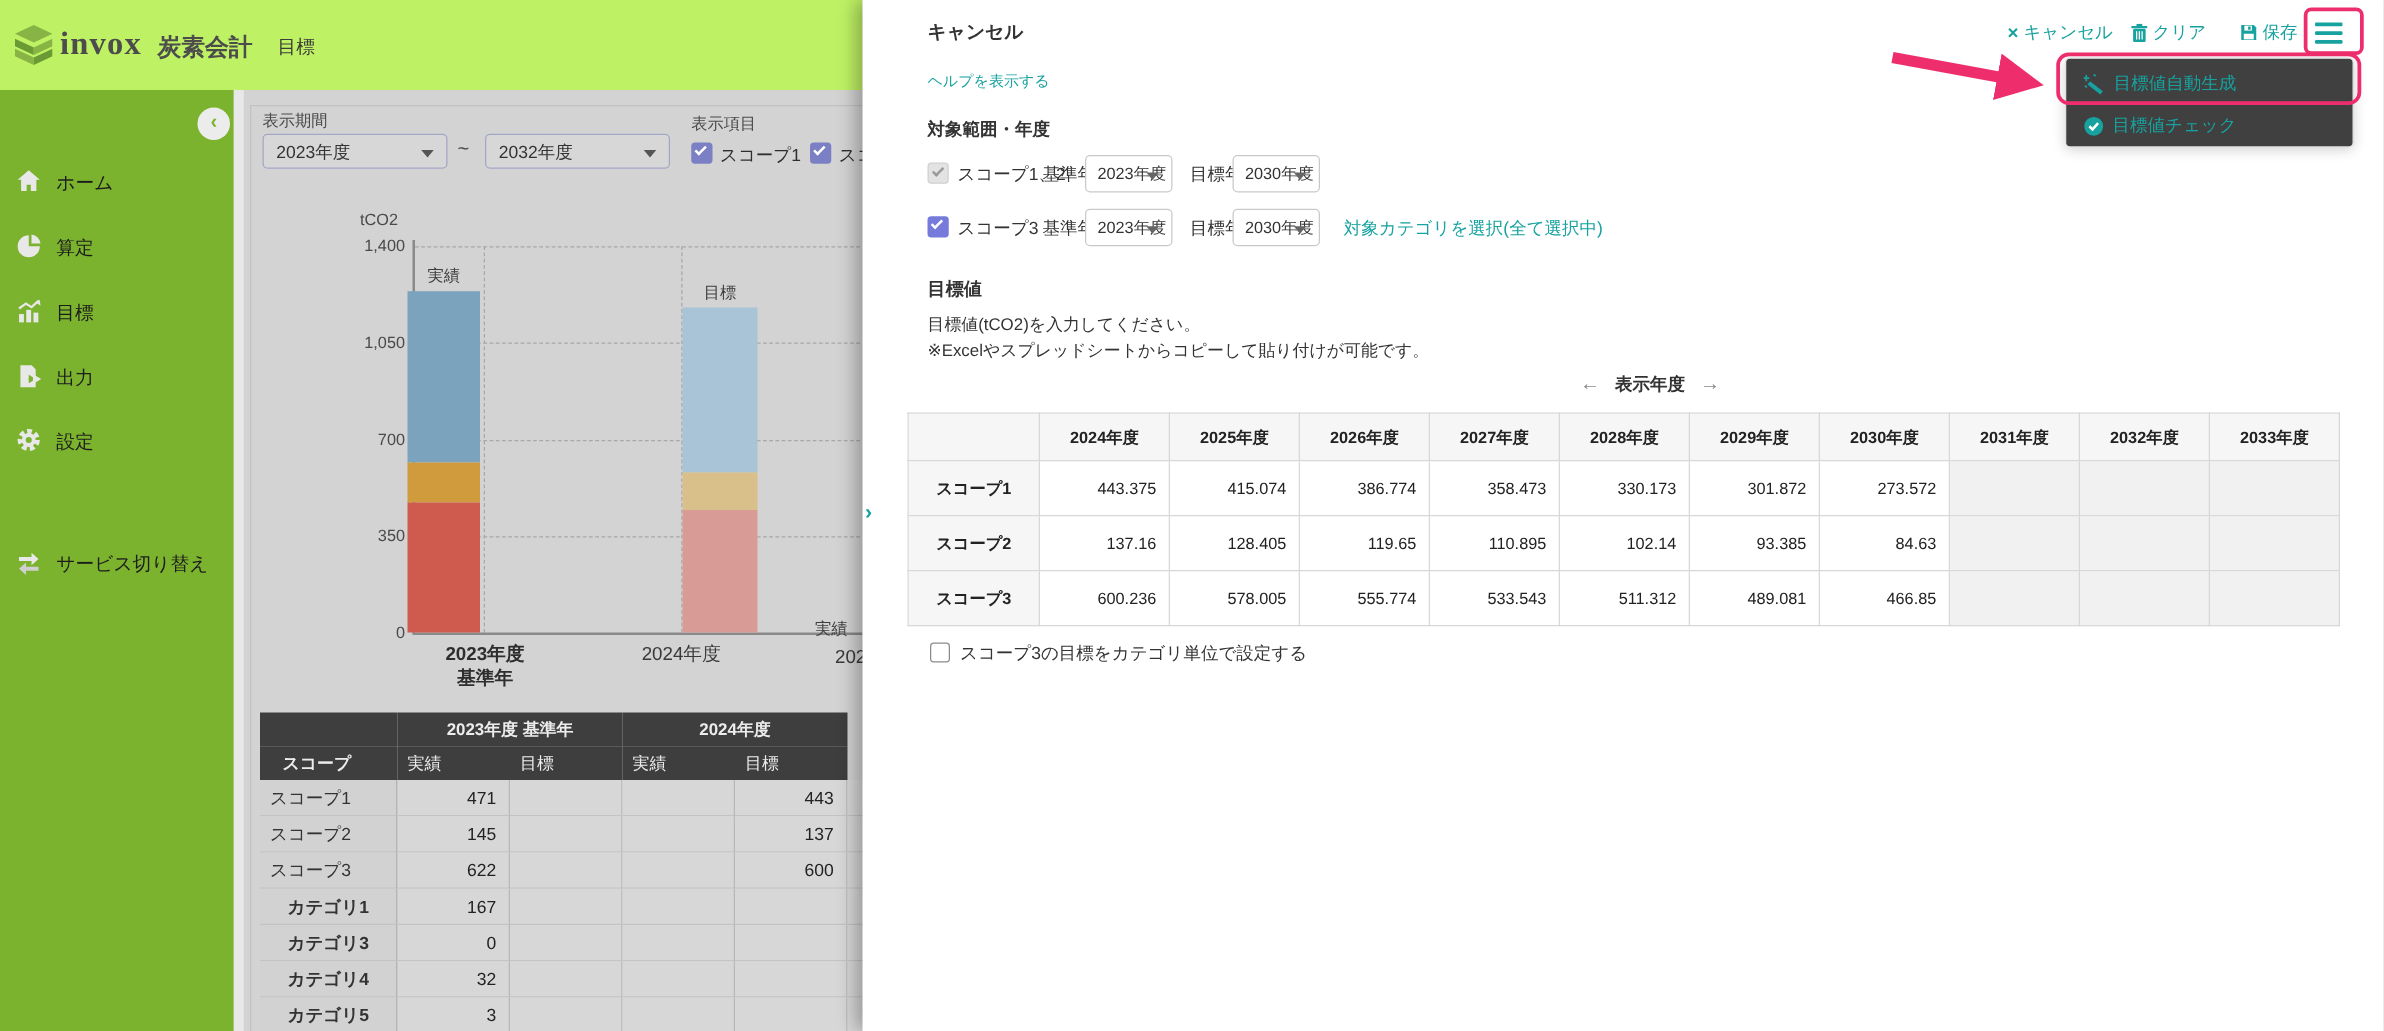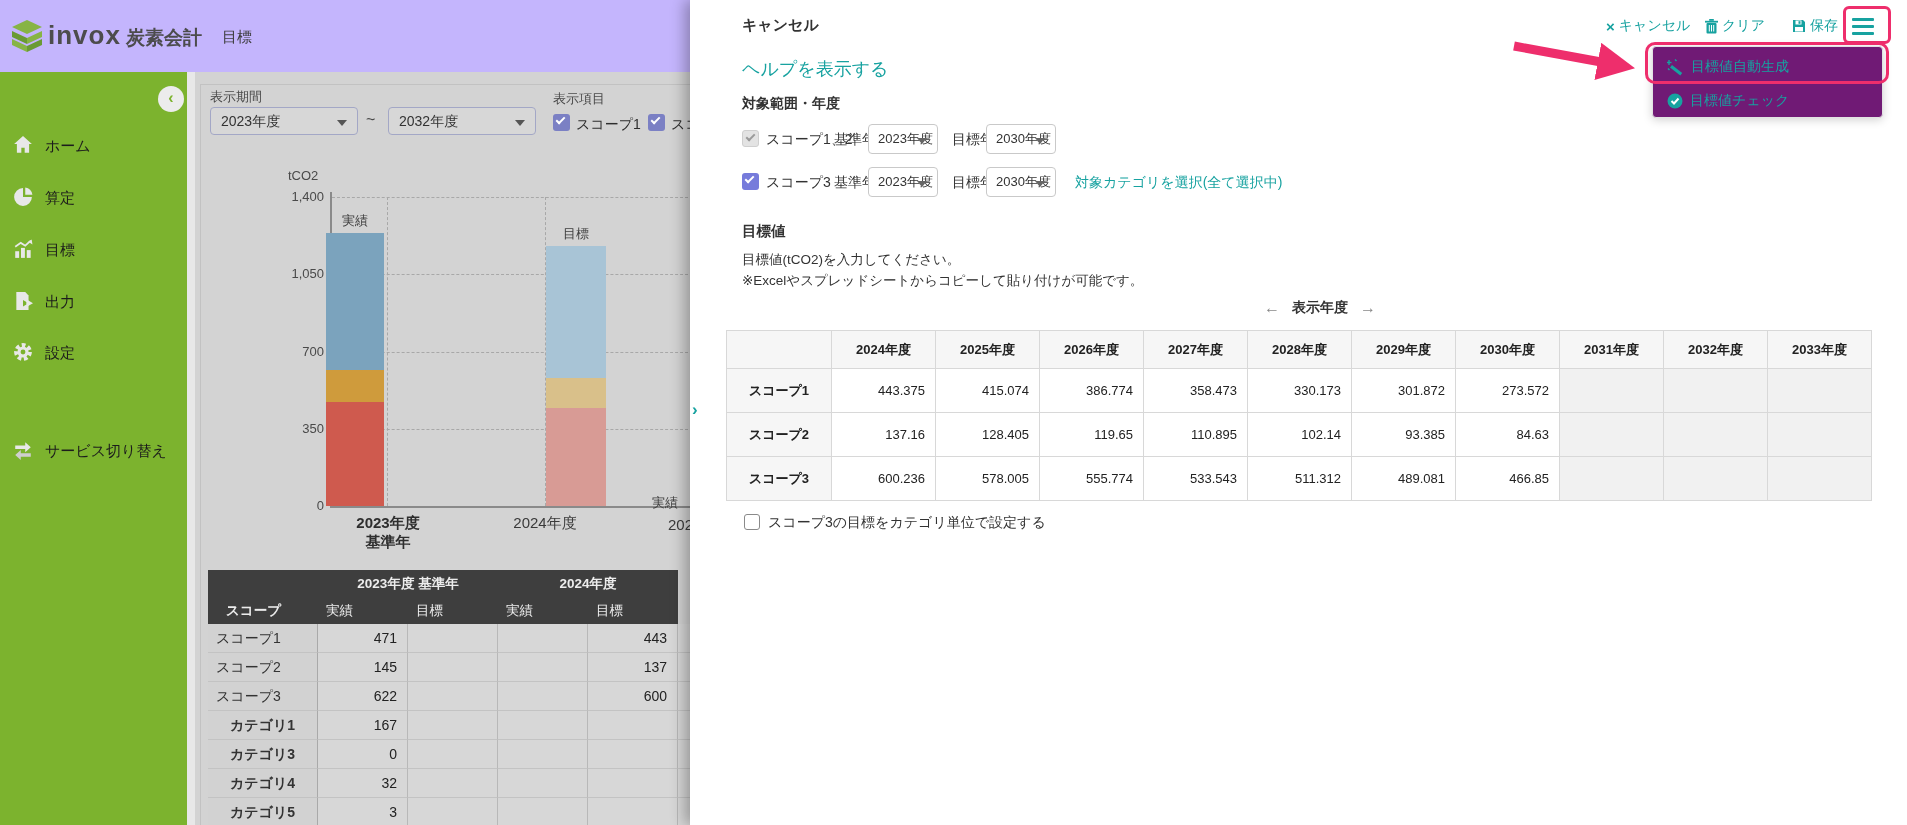--- a/index.html
+++ b/index.html
@@ -2,21 +2,21 @@
 <html><head>
 <meta charset="utf-8">
 <style>
   * { margin:0; padding:0; box-sizing:border-box; }
   html,body { width:1907px; height:825px; }
   body { font-family:"Liberation Sans","DejaVu Sans",sans-serif; overflow:hidden; background:#d3d3d3; }
   #stage { position:relative; width:1907px; height:825px; overflow:hidden; }
   .abs { position:absolute; }
 
   
-  #appheader { left:0; top:0; width:690px; height:72px; background:#c4b5fd; }
+  #appheader { left:0; top:0; width:690px; height:72px; background:#bef264;font-family:Liberation Serif, serif; }
   .brand-txt { font-size:26px; font-weight:bold; color:#4c4c4c; letter-spacing:1px; }
   .brand-sub { font-size:19px; font-weight:bold; color:#4c4c4c; }
   .page-title { font-size:15px; color:#3c3c3c; }
 
   #sidebar { left:0; top:72px; width:187px; height:753px; background:#7cb32e; }
   .side-item { position:absolute; left:0; width:204px; height:30px; cursor:pointer; }
   .side-item .lbl { position:absolute; left:45px; top:4px; font-size:15px; color:#1c1c1c; }
   .side-item svg { position:absolute; left:13px; top:2px; }
   #collapse-btn { position:absolute; left:158px; top:14px; width:26px; height:26px; border-radius:50%;
     background:#ececec; color:#7cb32e; font-weight:bold; font-size:16px; text-align:center; line-height:24px; cursor:pointer; }
@@ -73,21 +73,21 @@
   #ttable th.corner { width:105px; }
   #ttable td { height:44px; background:#fff; text-align:right; padding-right:10px; color:#222; }
   #ttable td.rowlab { background:#f6f6f6; font-weight:bold; text-align:center; padding-right:0; }
   #ttable td.empty { background:#f1f1f1; }
 
   
   .tool-btn { position:absolute; top:17px; font-size:14px; color:#17a2a0; cursor:pointer; display:flex; align-items:center; gap:4px; }
   #hamburger { position:absolute; left:1852px; top:13px; width:30px; height:26px; cursor:pointer; display:flex; flex-direction:column; justify-content:center; gap:4px; }
   #hamburger .bar3 { width:22px; height:3px; background:#17a2a0; border-radius:1px; }
   .pinkbox { position:absolute; border:3px solid #ee2e6c; border-radius:8px; pointer-events:none; }
-  #menu { position:absolute; left:1652px; top:46px; width:231px; height:72px; background:#701a75; border:1px solid #e2e2e2;
+  #menu { position:absolute; left:1652px; top:46px; width:231px; height:72px; background:#404040; border:1px solid #e2e2e2;
     border-radius:4px; box-shadow:0 2px 10px rgba(0,0,0,0.18); }
   .menu-item { position:absolute; left:14px; height:36px; display:flex; align-items:center; gap:7px;
     font-size:14px; color:#17a2a0; cursor:pointer; }
   .chev { position:absolute; left:692px; top:400px; font-size:17px; font-weight:bold; color:#17a2a0; cursor:pointer; }
   .yearnav { position:absolute; left:1240px; top:299px; width:160px; display:flex; justify-content:center; gap:12px;
     font-size:14px; color:#333; align-items:center; }
   .yearnav .arr { color:#888; font-size:16px; cursor:pointer; }
   .yearnav .yl { font-weight:bold; }
 </style>
 </head>
@@ -277,21 +277,21 @@
         <div class="st-cell st-val" style="left: 290px; top: 228px; width: 90px;"></div>
         <div class="st-cell st-val" style="left: 380px; top: 228px; width: 90px;"></div>
         <div class="st-cell st-val" style="left: 470px; top: 228px; width: 90px;"></div>
       </div>
   </div>
 
   <div id="drawer" class="abs"></div>
   <span class="chev">›</span>
 
   <span class="abs h-bold" style="left:742px;top:16px;font-size:15px">キャンセル</span>
-  <span class="abs link" style="left:742px;top:57px;font-size:18px">ヘルプを表示する</span>
+  <span class="abs link" style="left:742px;top:57px;font-size:12px">ヘルプを表示する</span>
   <span class="abs h-bold" style="left:742px;top:95px;font-size:14px">対象範囲・年度</span>
 
   <span class="cb gray abs" style="left:742px;top:130px">
       <span class="tick"></span>
     </span>
   <span class="abs row-lbl" style="left:766px;top:131px">スコープ1、2</span>
   <span class="abs row-lbl" style="left:834px;top:131px">基準年</span>
   <div class="sel-w" style="left:868px;top:124px;width:70px">
     <span>2023年度</span>
     <span class="caret"></span>

